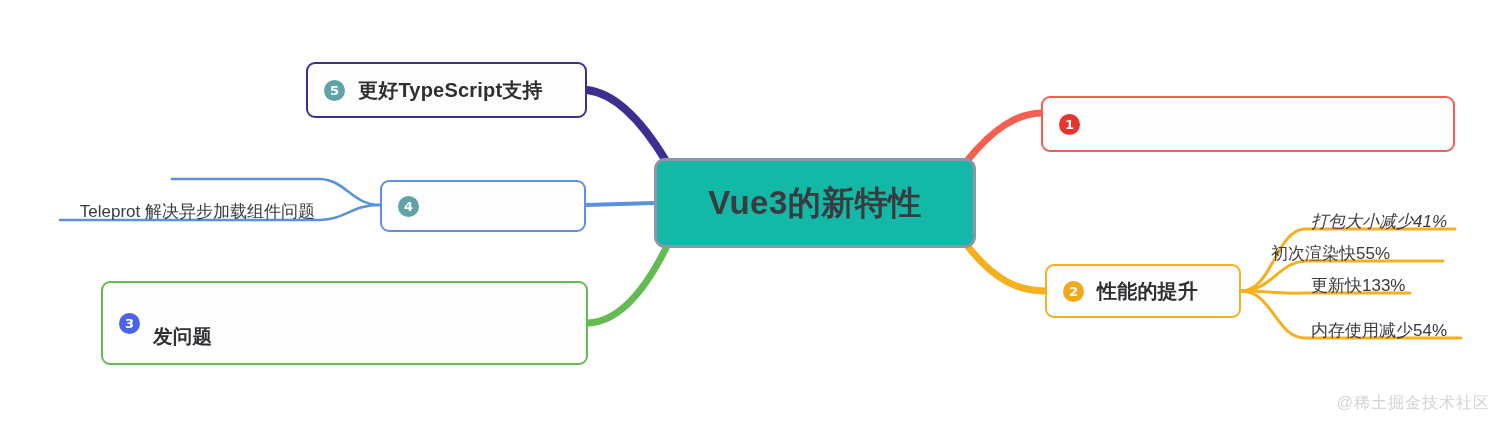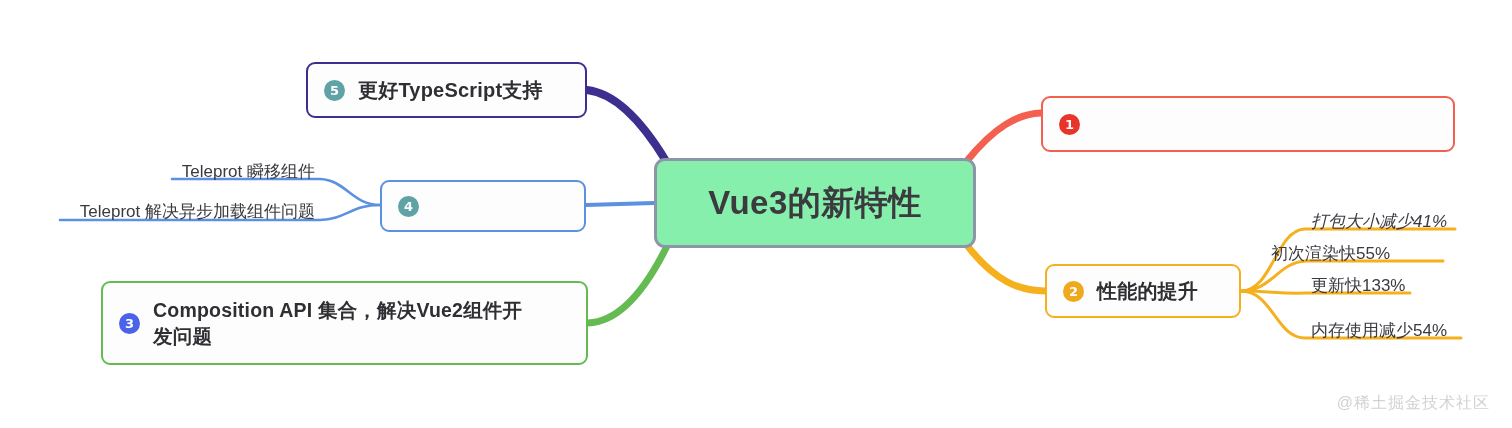--- a/index.html
+++ b/index.html
@@ -63,21 +63,21 @@
 
   
   #center-node {
     left: 654px;
     top: 158px;
     width: 322px;
     height: 90px;
     border: 3px solid #8f95a8;
     border-radius: 11px;
     justify-content: center;
-    background: #86efac;
+    background: #14b8a6;
   }
   #center-node .node-label {
     font-size: 33px;
     font-weight: bold;
     color: #3a3a3f;
     letter-spacing: 0.5px;
   }
 
   
   #node-1 {
@@ -200,30 +200,29 @@
   </div>
 
   <div class="leaf" style="left:1311px; top:213px;font-style:italic;">打包大小减少41%</div>
   <div class="leaf" style="left:1271px; top:245px;">初次渲染快55%</div>
   <div class="leaf" style="left:1311px; top:277px;">更新快133%</div>
   <div class="leaf" style="left:1311px; top:322px;">内存使用减少54%</div>
 
   <div class="node" id="node-3">
     <span class="badge">3</span>
     <span class="node-label">
-      <span>Composition API 集合，解决Vue2组件开</span><br>
+      <br>
       <span>发问题</span>
     </span>
   </div>
 
   <div class="node" id="node-4">
     <span class="badge">4</span>
   </div>
 
-  <div class="leaf leaf-left" style="left:0px; top:163px; width:315px;">Teleprot 瞬移组件</div>
   <div class="leaf leaf-left" style="left:0px; top:203px; width:315px;">Teleprot 解决异步加载组件问题</div>
 
   <div class="node" id="node-5">
     <span class="badge">5</span>
     <span class="node-label">更好TypeScript支持</span>
   </div>
 
   <div id="watermark">@稀土掘金技术社区</div>
 
 </div>

